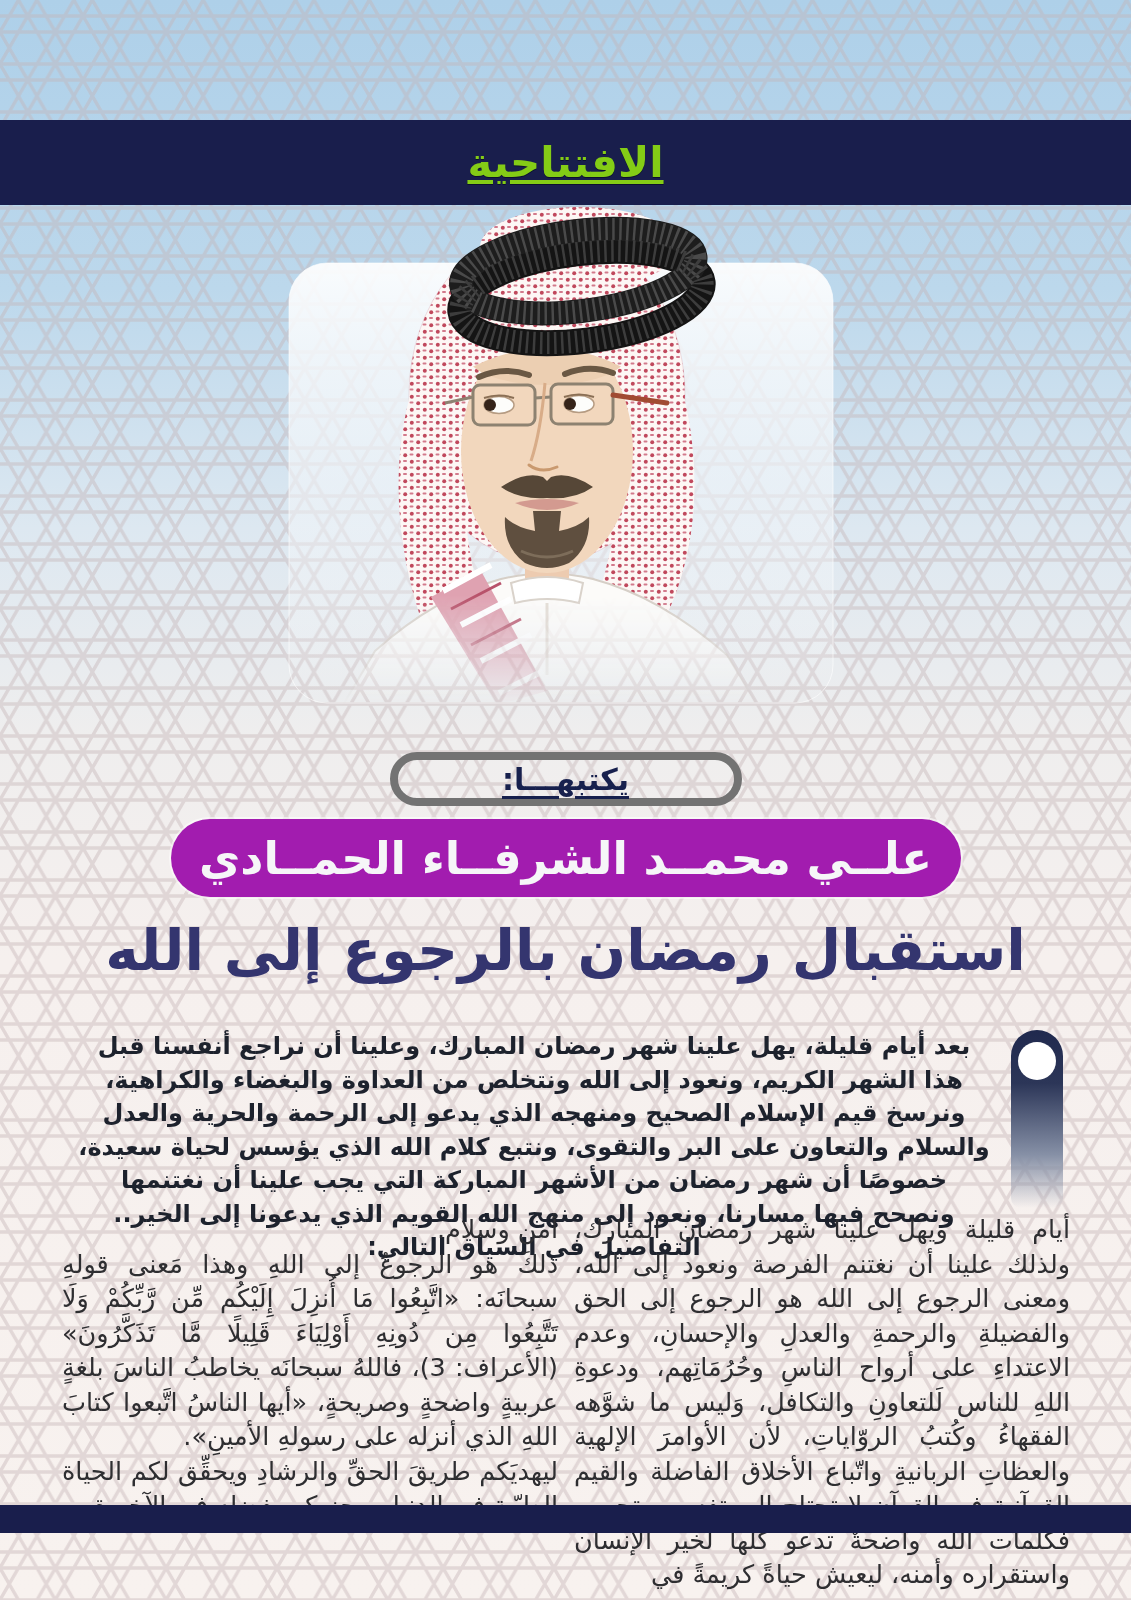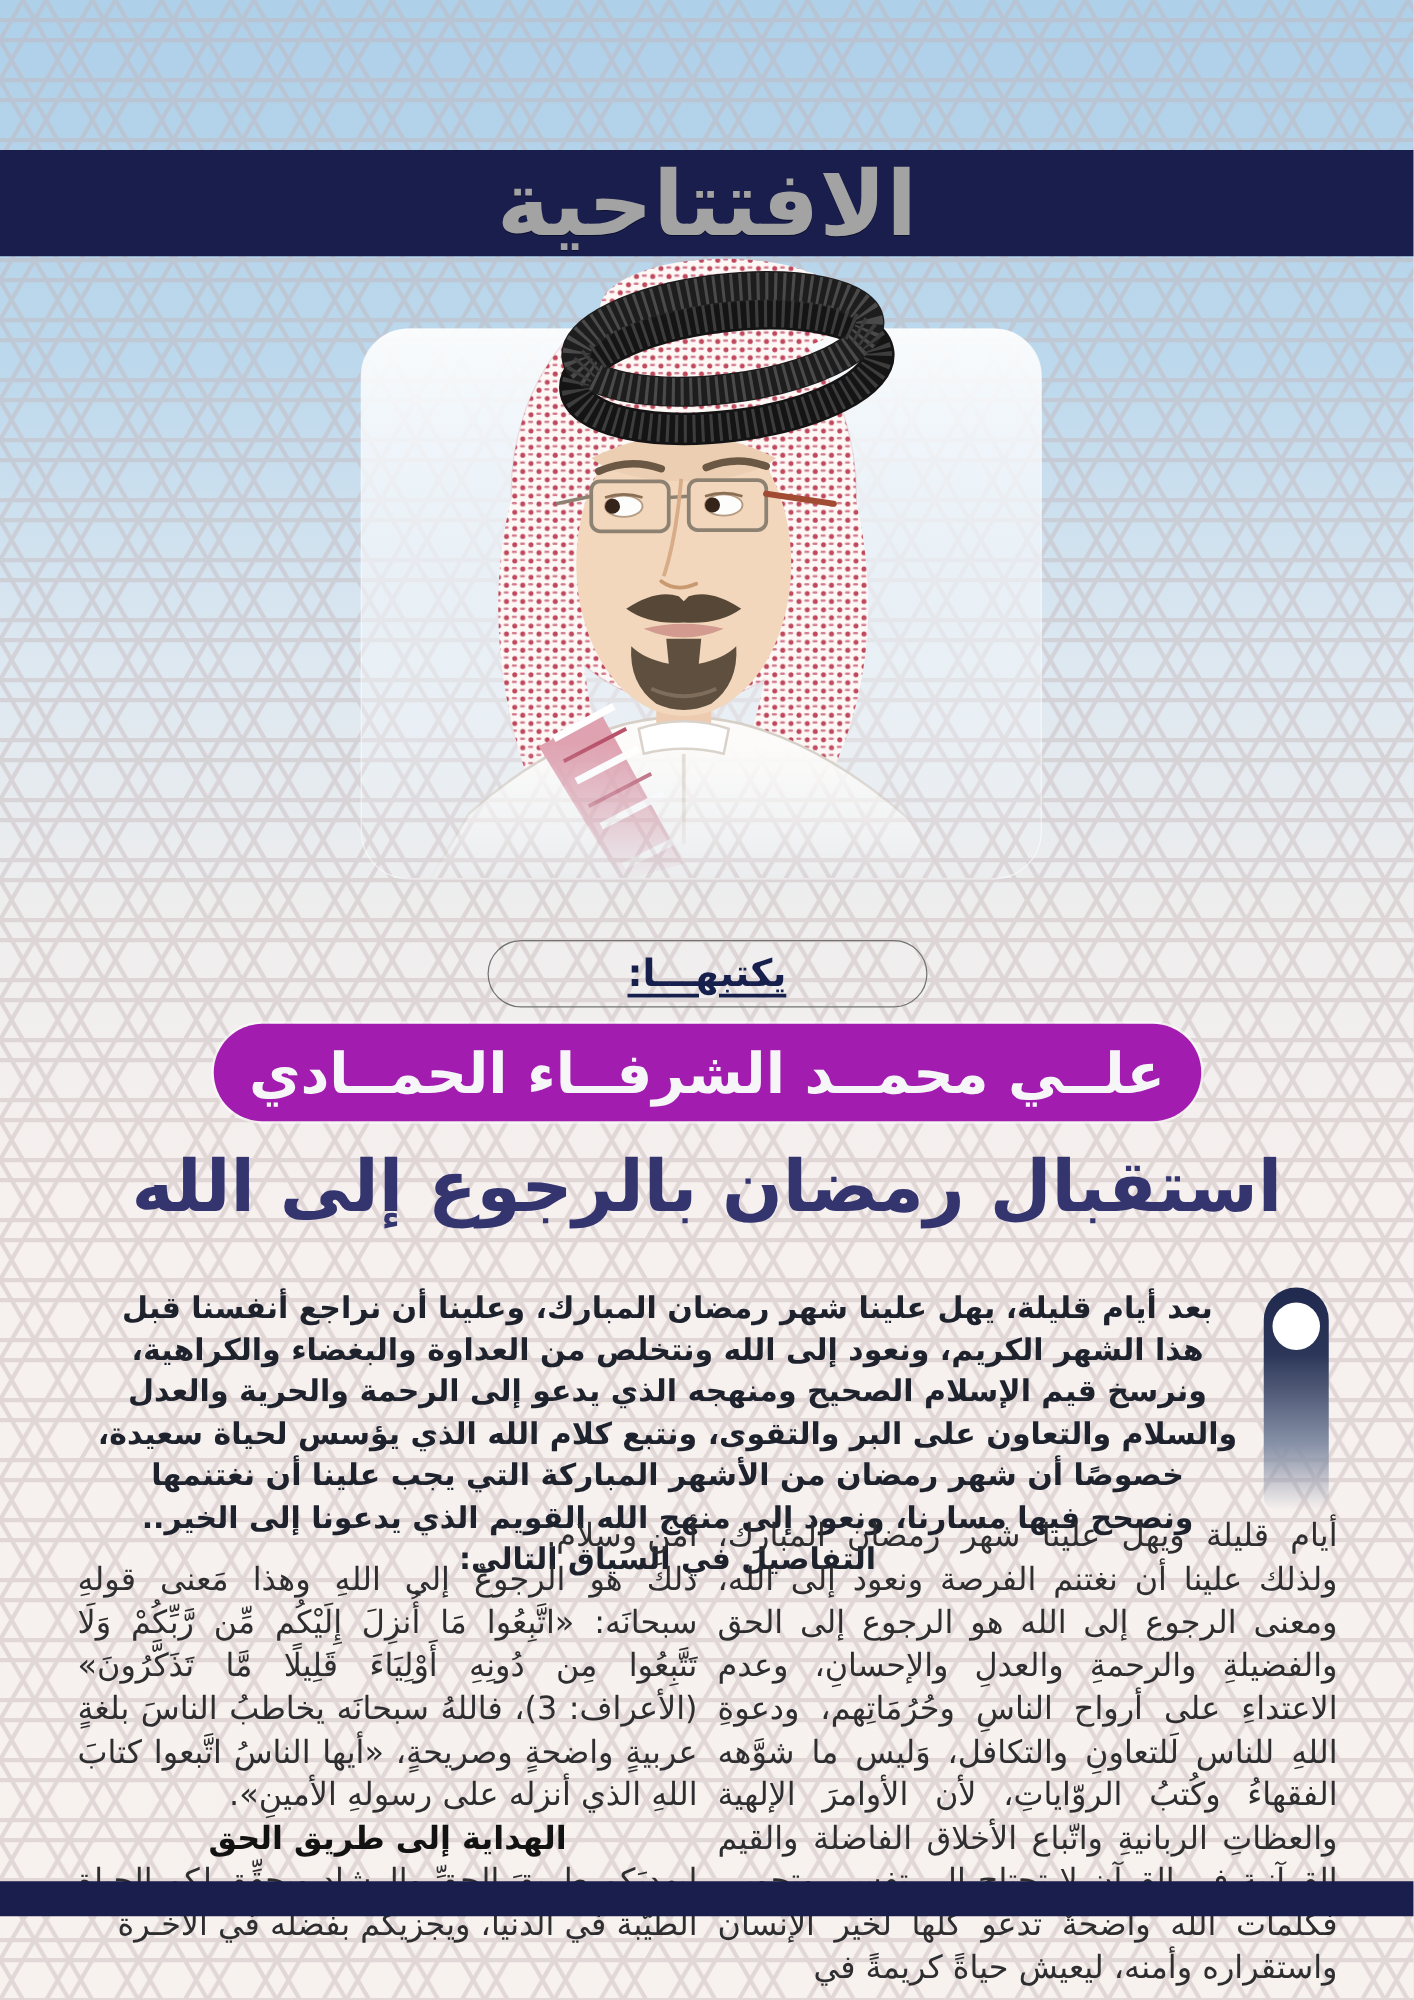--- a/index.html
+++ b/index.html
@@ -6,27 +6,28 @@
   .page{
     position:relative;width:1131px;height:1600px;margin:0 auto;overflow:hidden;
     font-family:"DejaVu Sans",sans-serif;direction:rtl;background:#f7f1ee;
   }
   .bg-svg{position:absolute;inset:0;z-index:0;}
   .masthead{
     position:absolute;z-index:3;top:120px;left:0;width:100%;height:85px;
     background:#191e4c;display:flex;align-items:center;justify-content:center;
   }
   .masthead-title{
-    color:#a3a3a3;font-size:72px;font-weight:bold;line-height:1;letter-spacing:1px;
+    color:#84cc16;font-size:42px;font-weight:bold;line-height:1;letter-spacing:1px;
     text-shadow:0 1px 0 #0c102e;
+    text-decoration:underline;
   }
   .portrait-wrap{position:absolute;z-index:2;left:285px;top:205px;width:560px;height:500px;}
   .byline-pill{
     position:absolute;z-index:3;top:752px;left:50%;transform:translateX(-50%);
-    width:352px;height:54px;border:1px solid #737373;border-radius:32px;
+    width:352px;height:54px;border:8px solid #737373;border-radius:32px;
     display:flex;align-items:center;justify-content:center;box-sizing:border-box;
   }
   .byline-pill span{
     color:#17204d;font-size:30px;font-weight:bold;text-decoration:underline;
     text-underline-offset:6px;
   }
   .author-banner{
     position:absolute;z-index:3;top:819px;left:50%;transform:translateX(-50%);
     width:790px;height:78px;background:#a21caf;border-radius:40px;
     display:flex;align-items:center;justify-content:center;
@@ -198,20 +199,19 @@
 
   <div class="intro">بعد أيام قليلة، يهل علينا شهر رمضان المبارك، وعلينا أن نراجع أنفسنا قبل هذا الشهر الكريم، ونعود إلى الله ونتخلص من العداوة والبغضاء والكراهية، ونرسخ قيم الإسلام الصحيح ومنهجه الذي يدعو إلى الرحمة والحرية والعدل والسلام والتعاون على البر والتقوى، ونتبع كلام الله الذي يؤسس لحياة سعيدة، خصوصًا أن شهر رمضان من الأشهر المباركة التي يجب علينا أن نغتنمها ونصحح فيها مسارنا، ونعود إلى منهج الله القويم الذي يدعونا إلى الخير.. التفاصيل في السياق التالي:</div>
 
   <div class="columns">
     <div class="col">
       <p>أيام قليلة ويهل علينا شهر رمضان المبارك، ولذلك علينا أن نغتنم الفرصة ونعود إلى الله، ومعنى الرجوع إلى الله هو الرجوع إلى الحق والفضيلةِ والرحمةِ والعدلِ والإحسانِ، وعدم الاعتداءِ على أرواح الناسِ وحُرُمَاتِهم، ودعوةِ اللهِ للناس لَلتعاونِ والتكافل، وَليس ما شوَّهه الفقهاءُ وكُتبُ الروّاياتِ، لأن الأوامرَ الإلهية والعظاتِ الربانيةِ واتّباع الأخلاق الفاضلة والقيم القرآنية في القرآن لا تحتاج إلى تفسير وتحوير، فكلمات الله واضحةٌ تدعو كلّها لخير الإنسان واستقراره وأمنه، ليعيش حياةً كريمةً في</p>
     </div>
     <div class="col">
       <p>أمن وسلام.</p>
       <p>ذلكَ هو الرجوعُ إلى اللهِ وهذا مَعنى قولهِ سبحانَه: «اتَّبِعُوا مَا أُنزِلَ إِلَيْكُم مِّن رَّبِّكُمْ وَلَا تَتَّبِعُوا مِن دُونِهِ أَوْلِيَاءَ قَلِيلًا مَّا تَذَكَّرُونَ» (الأعراف: 3)، فاللهُ سبحانَه يخاطبُ الناسَ بلغةٍ عربيةٍ واضحةٍ وصريحةٍ، «أيها الناسُ اتَّبعوا كتابَ اللهِ الذي أنزله على رسولهِ الأمينِ».</p>
-      <p class="subheading">الهداية إلى طريق الحق</p>
       <p>ليهديَكم طريقَ الحقِّ والرشادِ ويحقِّق لكم الحياة الطيّبة في الدنيا، ويجزيكم بفضله في الآخـرة</p>
     </div>
   </div>
 
   <div class="footer-bar"></div>
 
 </div>
 
 </body></html>

